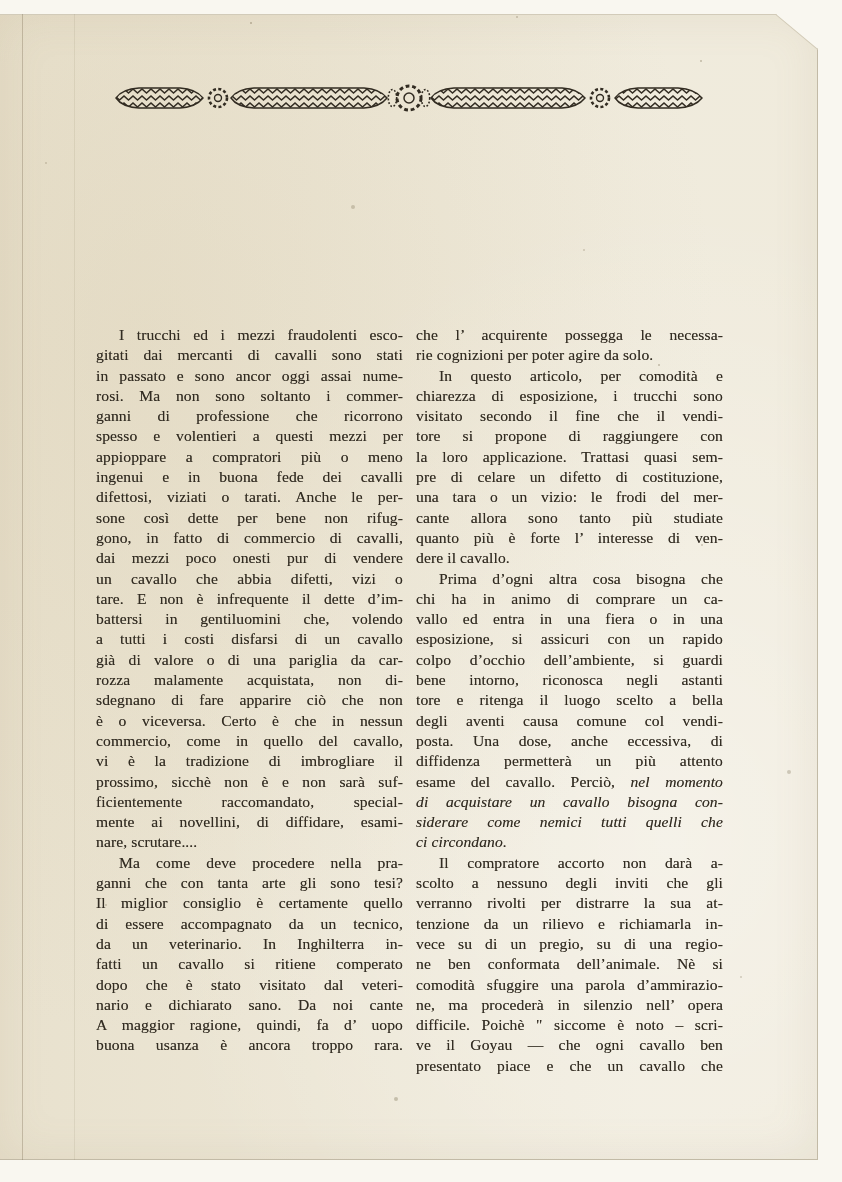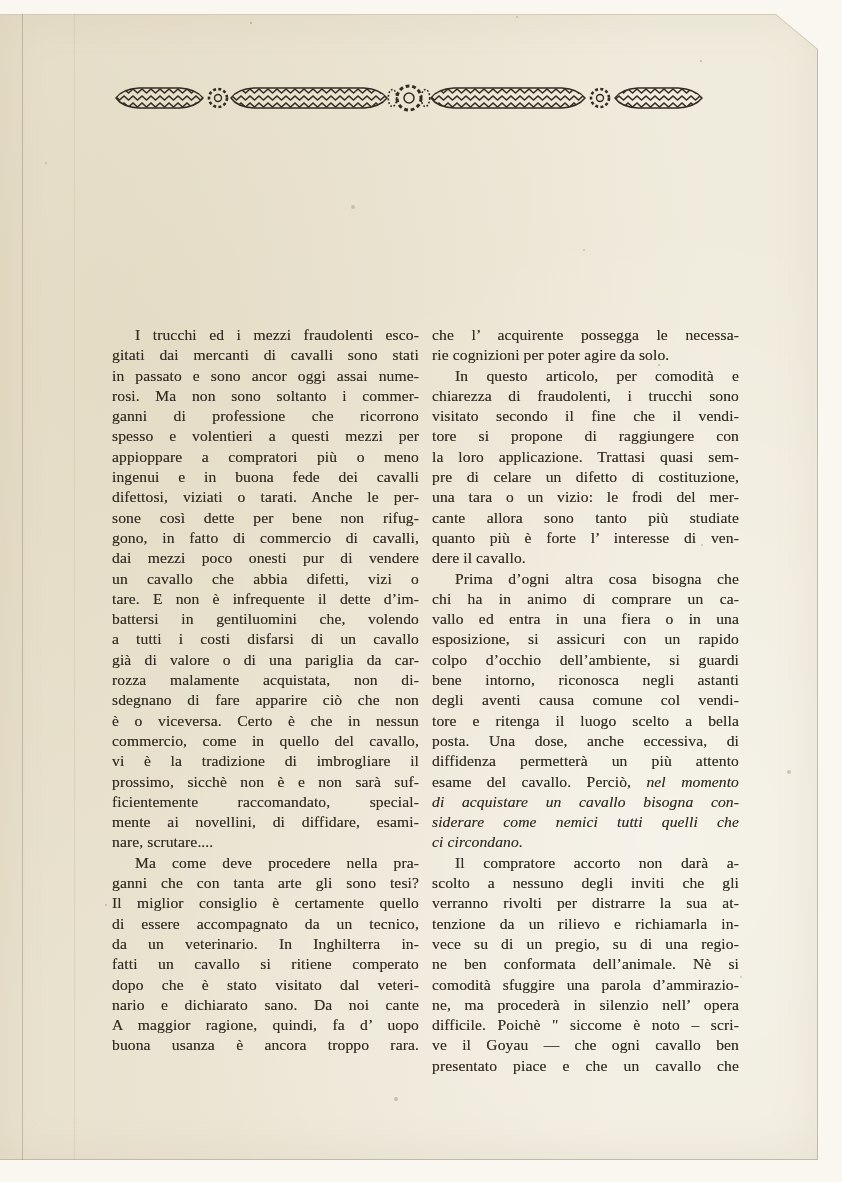--- a/index.html
+++ b/index.html
@@ -48,21 +48,21 @@
       583px 235px 0 0 rgba(120,108,80,.3),
       45px 148px 0 0 rgba(120,108,80,.3),
       740px 962px 0 0 rgba(120,108,80,.3);
   }
   .ornament{
     position:absolute;left:115px;top:69px;width:588px;height:30px;
     color:var(--ink);
   }
   .ornament path,.ornament circle,.ornament ellipse{stroke:var(--ink);}
   .columns{
-    position:absolute;left:112px;top:311px;width:627px;
+    position:absolute;left:96px;top:311px;width:627px;
     display:flex;gap:13px;
     color:var(--ink);
   }
   .column{width:307px;}
   .line{
     font-size:15.6px;line-height:20.3px;
     text-align:justify;text-align-last:justify;
     white-space:normal;overflow:hidden;
     text-shadow:0 0 .4px rgba(50,44,34,.55);
     letter-spacing:.1px;
@@ -151,37 +151,37 @@
           <div class="line"><span>fatti un cavallo si ritiene comperato</span></div>
           <div class="line"><span>dopo che è stato visitato dal veteri-</span></div>
           <div class="line"><span>nario e dichiarato sano. Da noi cante</span></div>
           <div class="line"><span>A maggior ragione, quindi, fa d’ uopo</span></div>
           <div class="line"><span>buona usanza è ancora troppo rara.</span></div>
         </div>
         <div class="column">
           <div class="line"><span>che l’ acquirente possegga le necessa-</span></div>
           <div class="line end"><span>rie cognizioni per poter agire da solo.</span></div>
           <div class="line indent"><span>In questo articolo, per comodità e</span></div>
-          <div class="line"><span>chiarezza di fraudolenti, i trucchi sono</span></div>
+          <div class="line"><span>chiarezza di esposizione, i trucchi sono</span></div>
           <div class="line"><span>visitato secondo il fine che il vendi-</span></div>
           <div class="line"><span>tore si propone di raggiungere con</span></div>
           <div class="line"><span>la loro applicazione. Trattasi quasi sem-</span></div>
           <div class="line"><span>pre di celare un difetto di costituzione,</span></div>
           <div class="line"><span>una tara o un vizio: le frodi del mer-</span></div>
           <div class="line"><span>cante allora sono tanto più studiate</span></div>
           <div class="line"><span>quanto più è forte l’ interesse di ven-</span></div>
           <div class="line end"><span>dere il cavallo.</span></div>
           <div class="line indent"><span>Prima d’ogni altra cosa bisogna che</span></div>
           <div class="line"><span>chi ha in animo di comprare un ca-</span></div>
           <div class="line"><span>vallo ed entra in una fiera o in una</span></div>
           <div class="line"><span>esposizione, si assicuri con un rapido</span></div>
           <div class="line"><span>colpo d’occhio dell’ambiente, si guardi</span></div>
           <div class="line"><span>bene intorno, riconosca negli astanti</span></div>
+          <div class="line"><span>tore e ritenga il luogo scelto a bella</span></div>
           <div class="line"><span>degli aventi causa comune col vendi-</span></div>
-          <div class="line"><span>tore e ritenga il luogo scelto a bella</span></div>
           <div class="line"><span>posta. Una dose, anche eccessiva, di</span></div>
           <div class="line"><span>diffidenza permetterà un più attento</span></div>
           <div class="line"><span>esame del cavallo. Perciò, </span><span class="it">nel momento</span></div>
           <div class="line"><span class="it">di acquistare un cavallo bisogna con-</span></div>
           <div class="line"><span class="it">siderare come nemici tutti quelli che</span></div>
           <div class="line end"><span class="it">ci circondano.</span></div>
           <div class="line indent"><span>Il compratore accorto non darà a-</span></div>
           <div class="line"><span>scolto a nessuno degli inviti che gli</span></div>
           <div class="line"><span>verranno rivolti per distrarre la sua at-</span></div>
           <div class="line"><span>tenzione da un rilievo e richiamarla in-</span></div>

